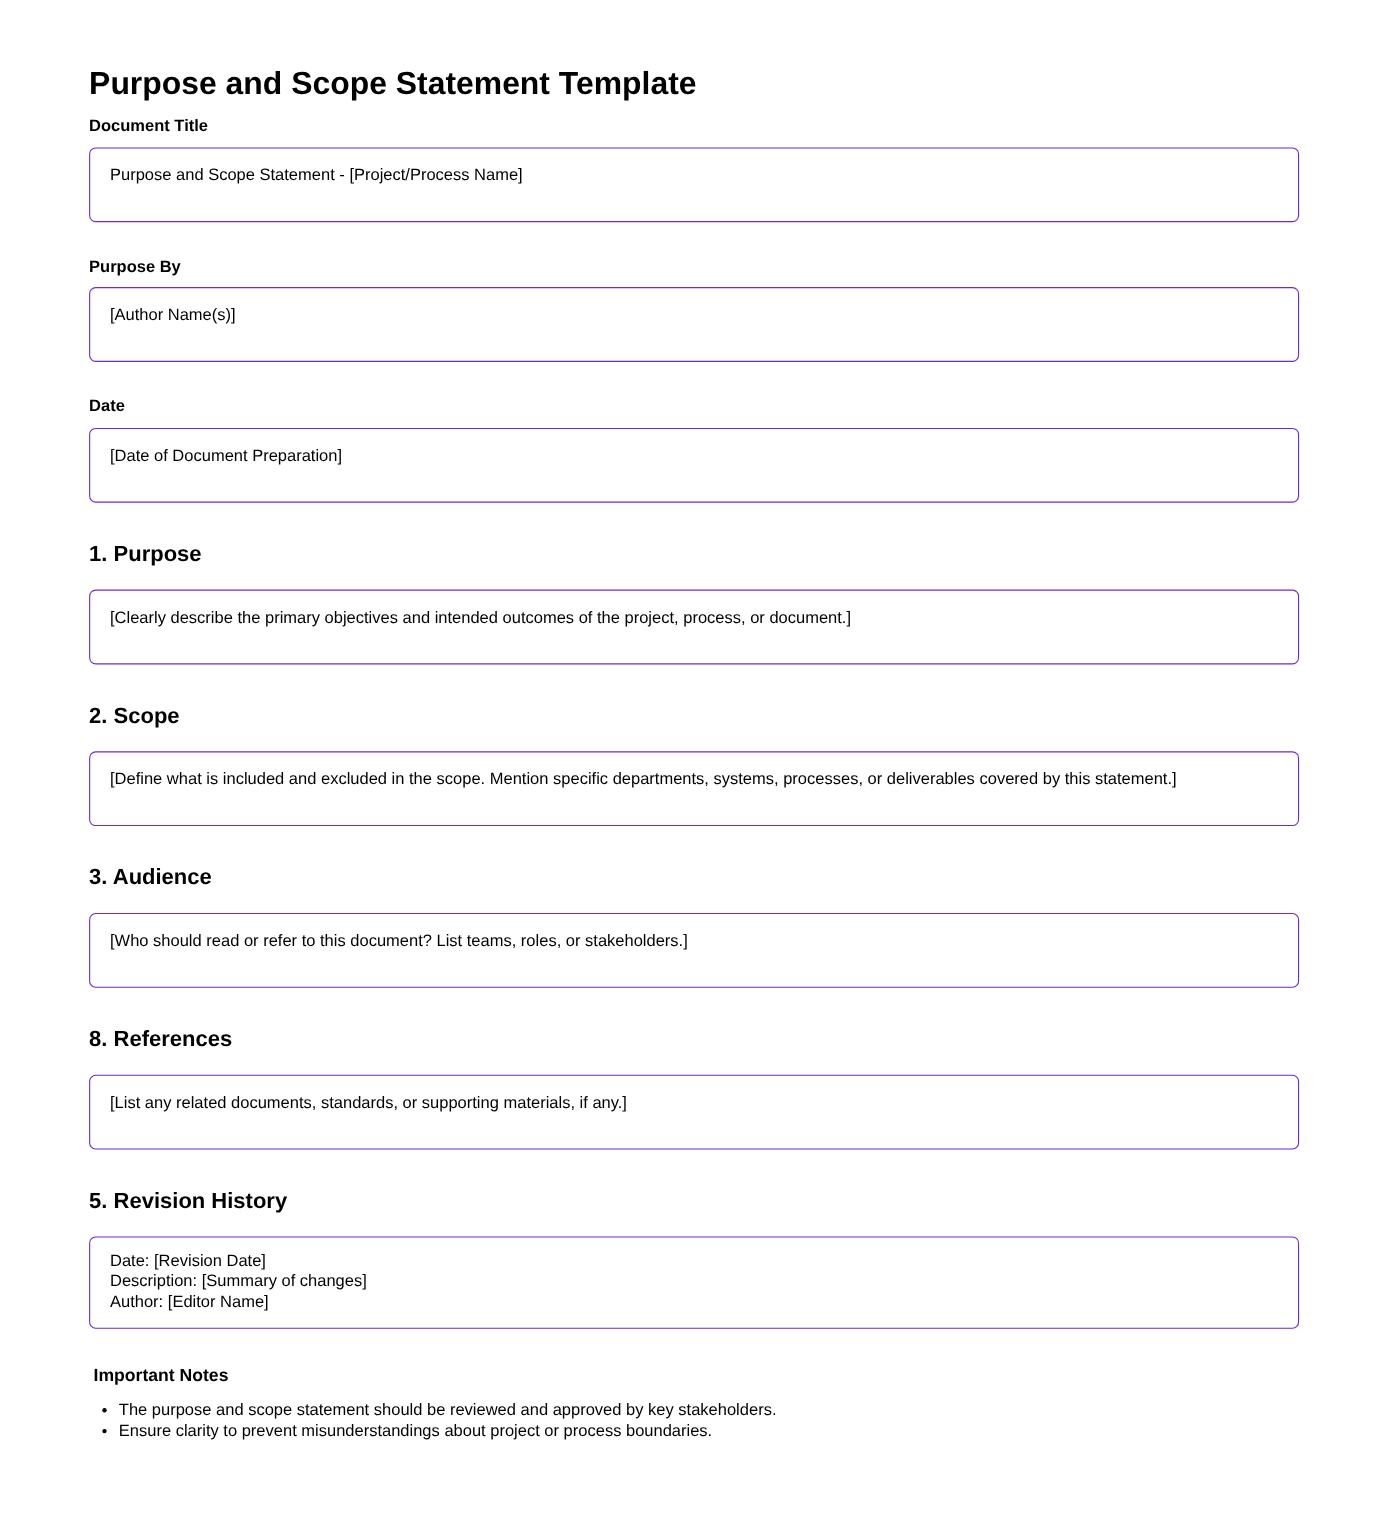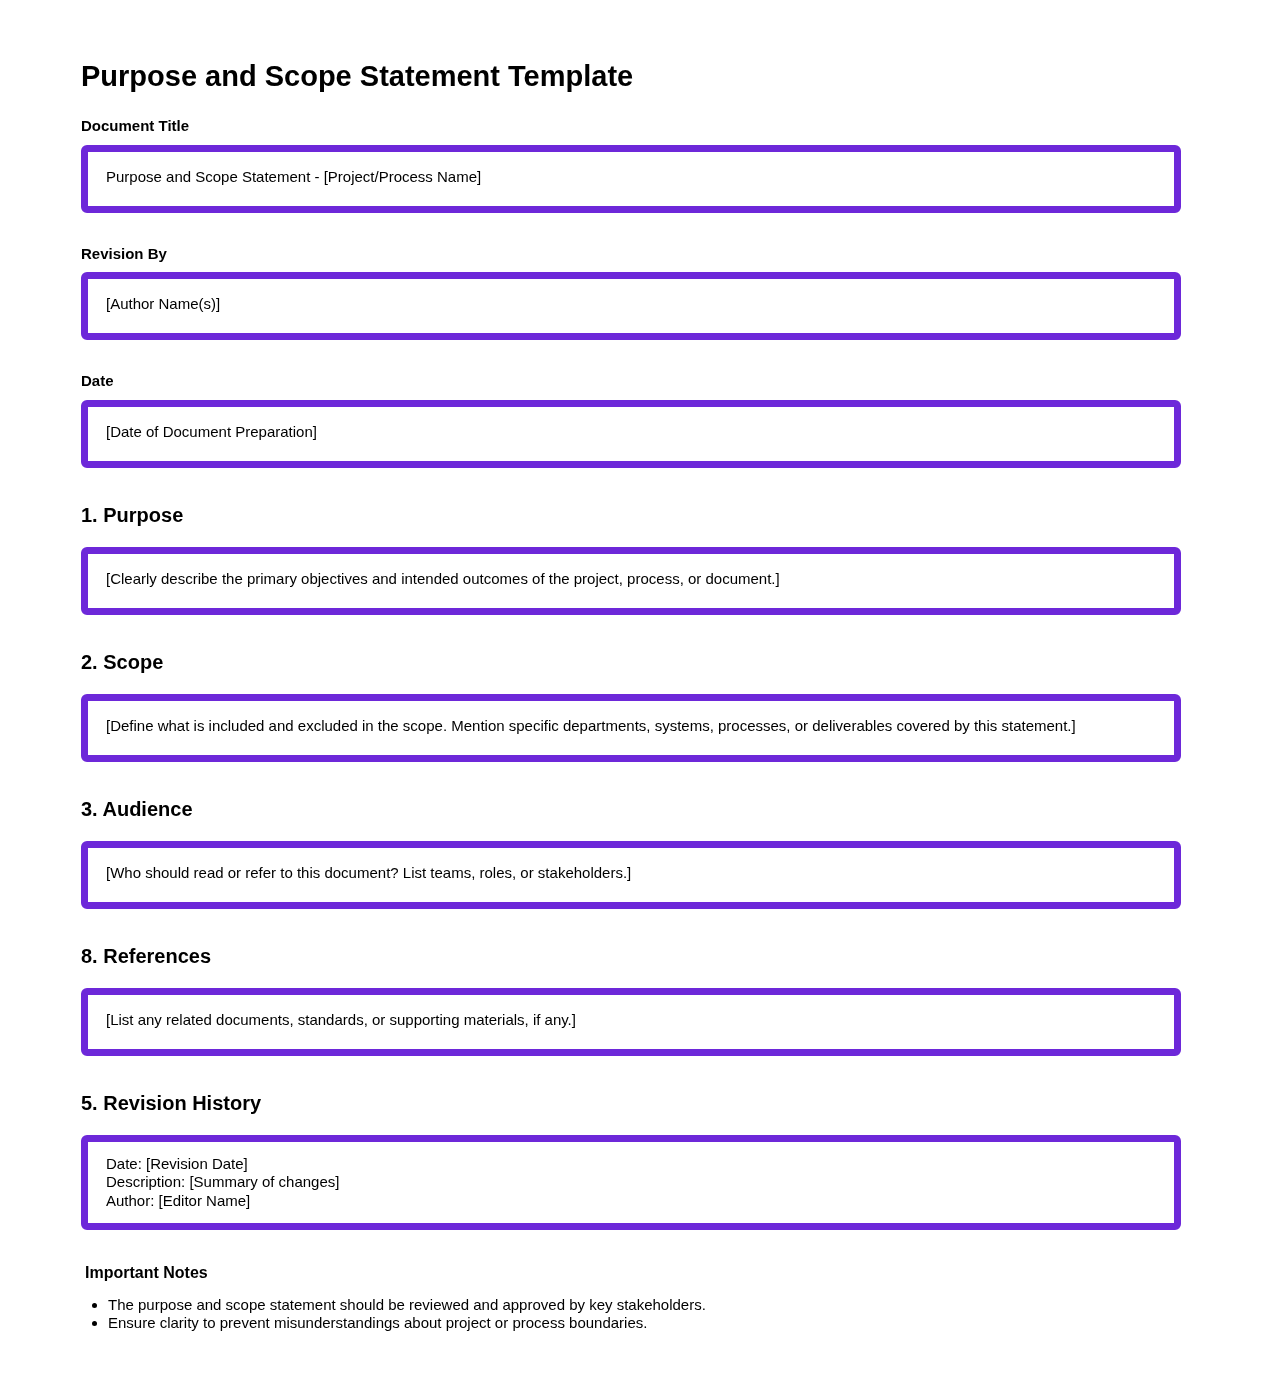--- a/index.html
+++ b/index.html
@@ -11,32 +11,32 @@
     font-family: "Liberation Sans", "DejaVu Sans", sans-serif;
   }
   .page {
     width: 1263px;
     min-height: 1394px;
     padding: 60px 82px 60px 81px;
   }
   .doc-title {
     font-size: 29px;
     font-weight: bold;
-    margin: 0 0 25px 0;
+    margin: 0 0 4px 0;
     line-height: 1.15;
   }
   .field-label {
     font-size: 15px;
     font-weight: bold;
     margin: 33px 0 10px 0;
     line-height: 1.1;
   }
-  .field-label.first { margin-top: 4px; }
+  .field-label.first { margin-top: 14px; }
   .box {
-    border: 7px solid #6d28d9;
+    border: 1px solid #6d28d9;
     border-radius: 6px;
     background: #ffffff;
     min-height: 68px;
     padding: 16px 18px;
     font-size: 15px;
     line-height: 1.25;
   }
   .section-heading {
     font-size: 20px;
     font-weight: bold;
@@ -69,21 +69,21 @@
 <div class="page">
 
   <h1 class="doc-title">Purpose and Scope Statement Template</h1>
 
   <div>
     <div class="field-label first">Document Title</div>
     <div class="box">Purpose and Scope Statement - [Project/Process Name]</div>
   </div>
 
   <div>
-    <div class="field-label">Revision By</div>
+    <div class="field-label">Purpose By</div>
     <div class="box">[Author Name(s)]</div>
   </div>
 
   <div>
     <div class="field-label">Date</div>
     <div class="box">[Date of Document Preparation]</div>
   </div>
 
   <div>
     <h2 class="section-heading">1. Purpose</h2>

